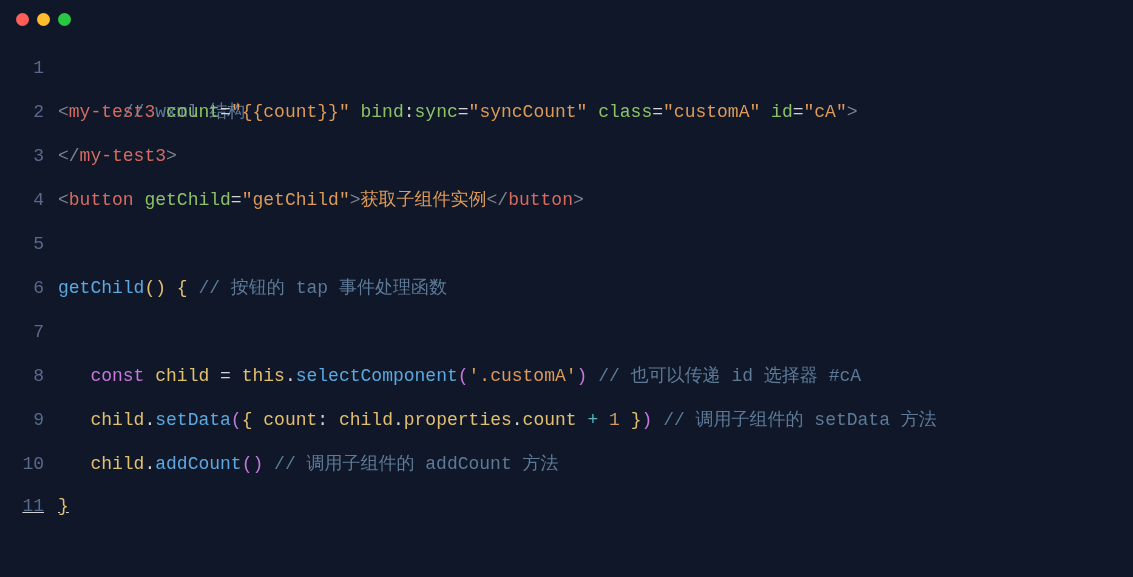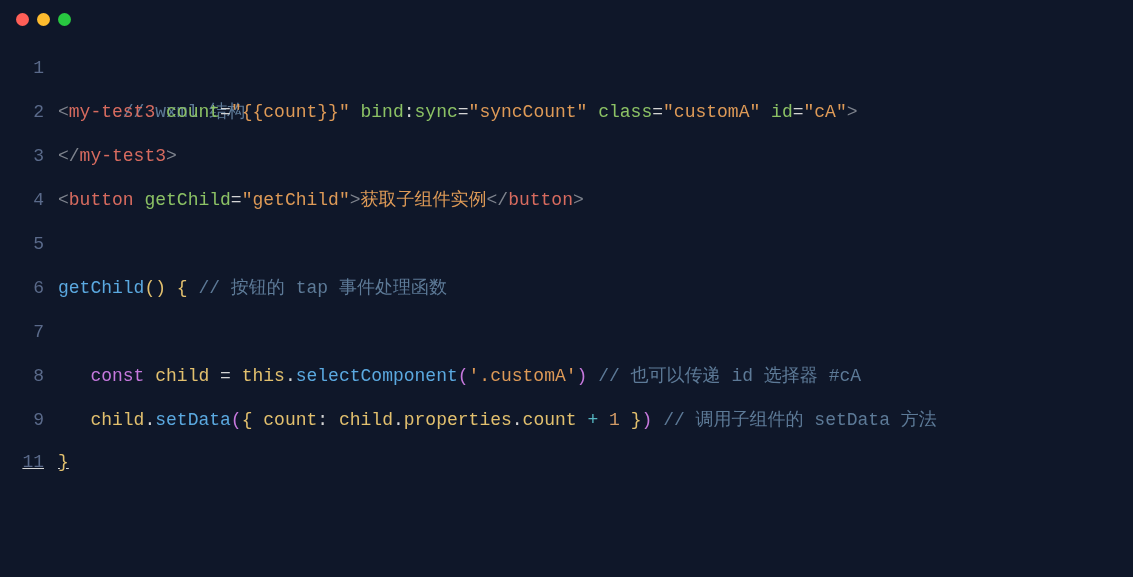--- a/index.html
+++ b/index.html
@@ -134,19 +134,23 @@
   <div class="line">
     <span class="gutter">8</span>
     <span class="src"><span>   </span><span class="c-keyword">const</span><span> </span><span class="c-yellow">child</span><span> </span><span class="c-plain">=</span><span> </span><span class="c-yellow">this</span><span class="c-plain">.</span><span class="c-blue">selectComponent</span><span class="c-keyword">(</span><span class="c-string">'.customA'</span><span class="c-keyword">)</span><span> </span><span class="c-comment">// 也可以传递 id 选择器 #cA</span></span>
   </div>
 
   <div class="line">
     <span class="gutter">9</span>
     <span class="src"><span>   </span><span class="c-yellow">child</span><span class="c-plain">.</span><span class="c-blue">setData</span><span class="c-keyword">(</span><span class="c-yellow">{</span><span> </span><span class="c-yellow">count</span><span class="c-plain">:</span><span> </span><span class="c-yellow">child</span><span class="c-plain">.</span><span class="c-yellow">properties</span><span class="c-plain">.</span><span class="c-yellow">count</span><span> </span><span class="c-cyan">+</span><span> </span><span class="c-num">1</span><span> </span><span class="c-yellow">}</span><span class="c-keyword">)</span><span> </span><span class="c-comment">// 调用子组件的 setData 方法</span></span>
   </div>
 
+  <div class="line">
+    <span class="gutter">10</span>
+    <span class="src"><span>   </span><span class="c-yellow">child</span><span class="c-plain">.</span><span class="c-blue">addCount</span><span class="c-keyword">()</span><span> </span><span class="c-comment">// 调用子组件的 addCount 方法</span></span>
+  </div>
 
   <div class="line">
     <span class="gutter">11</span>
     <span class="src"><span class="c-yellow">}</span></span>
   </div>
 
 </div>
 
 </body></html>

